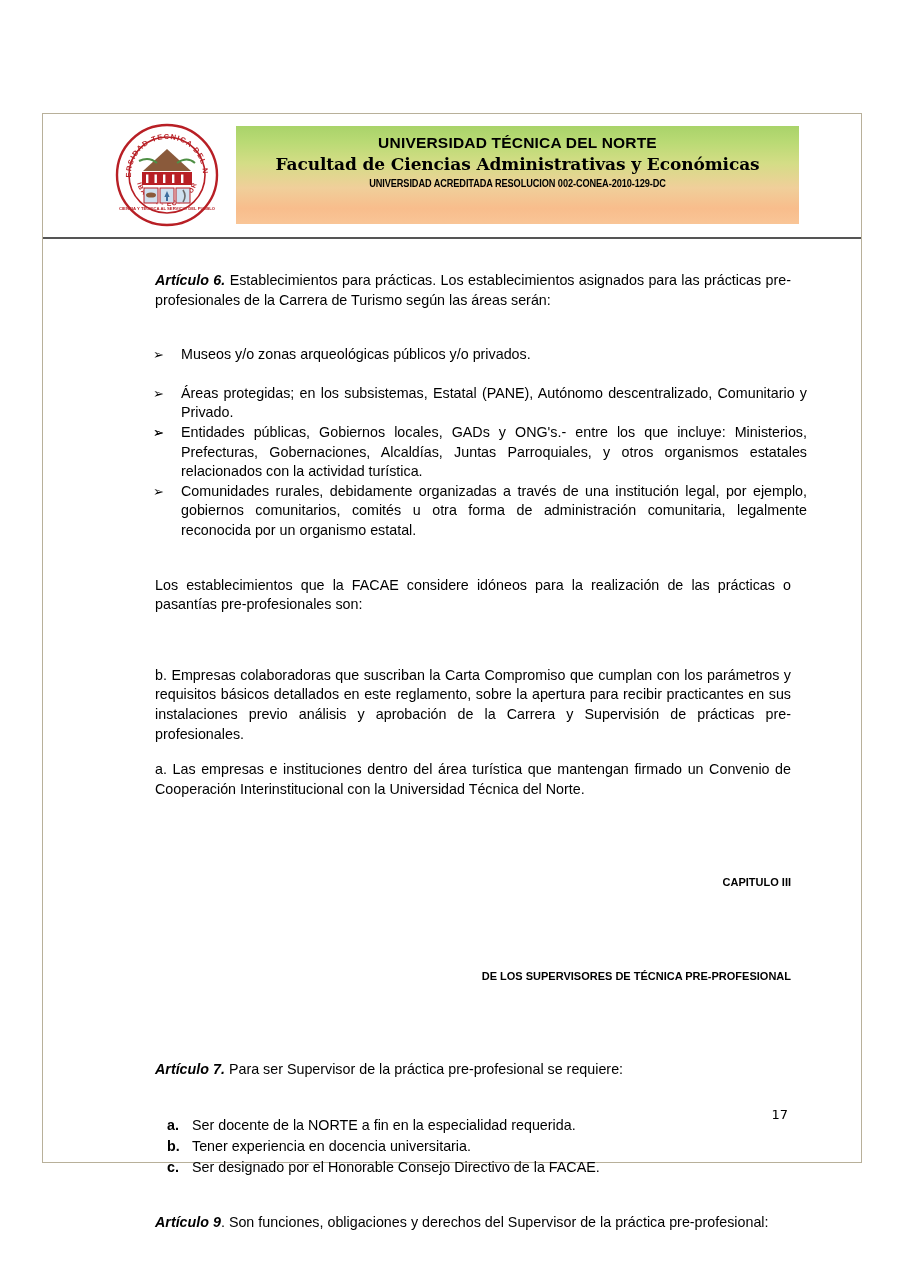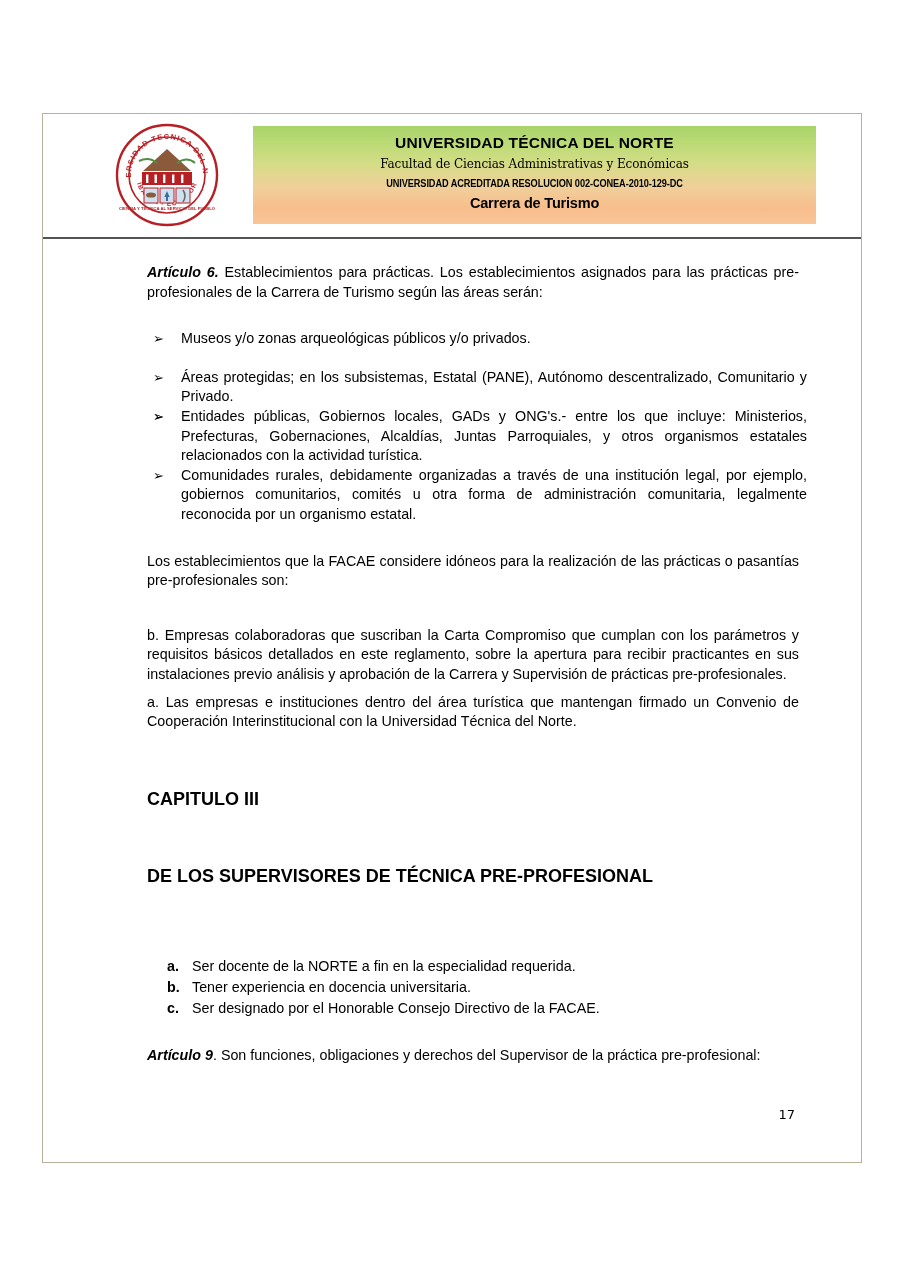--- a/index.html
+++ b/index.html
@@ -53,42 +53,42 @@
     height: 104px;
     flex: 0 0 104px;
   }
   .logo-seal svg { display:block; width:104px; height:104px; }
 
   
   .header-banner {
     flex: 0 0 auto;
     width: 563px;
     height: 98px;
-    margin-left: 34px;
+    margin-left: 17px;
     background: linear-gradient(to bottom,
                 #a9d36a 0%,
                 #b9da74 16%,
                 #d4dd86 38%,
                 #f0cf9a 63%,
                 #f8bd8c 84%,
                 #f9c597 100%);
     text-align: center;
     box-sizing: border-box;
     padding-top: 7px;
   }
   .banner-l1 {
     font-size: 15.5px;
     font-weight: bold;
     letter-spacing: .2px;
     line-height: 20px;
   }
   .banner-l2 {
     font-family: "DejaVu Serif", "Liberation Serif", serif;
-    font-size: 12px;
-    font-weight: normal;
+    font-size: 17px;
+    font-weight: bold;
     line-height: 23px;
     letter-spacing: -.1px;
   }
   .banner-l3 {
     font-size: 10px;
     font-weight: 600;
     line-height: 16px;
     transform: scaleX(.92);
     letter-spacing: -.1px;
   }
@@ -99,21 +99,21 @@
     letter-spacing: -.2px;
   }
 
   
   .doc-body {
     padding: 0 54px 0 96px;
     font-size: 14.3px;
     line-height: 19.6px;
   }
 
-  p { margin: 8px; }
+  p { margin: 16px; }
 
   .para-just {
     text-align: justify;
     text-justify: inter-word;
   }
 
   .art-label {
     font-weight: bold;
     font-style: italic;
   }
@@ -155,29 +155,29 @@
   }
   .letter-marker {
     position: absolute;
     left: 28px;
     top: 0;
     font-weight: bold;
   }
 
   
   .heading-center {
-    text-align: left;
-    font-weight: bold;
-    font-size: 18px;
+    text-align: right;
+    font-weight: bold;
+    font-size: 11px;
   }
 
   
   .page-number {
     position: absolute;
-    right: 66px;
+    right: 73px;
     bottom: 40px;
     font-size: 13px;
     font-family: "DejaVu Sans", sans-serif;
   }
 </style>
 </head>
 <body>
 
 <div class="page-frame">
 
@@ -212,21 +212,20 @@
         <rect x="51" y="74" width="2" height="4" fill="#3d6d9e"></rect>
         <path d="M 68 67 q 4 6 0 12" stroke="#6b6b6b" stroke-width="1.6" fill="none"></path>
         <text x="52" y="86.5" font-family="'Liberation Sans',sans-serif" font-size="4.2" font-weight="bold" fill="#b81f25" text-anchor="middle">CIENCIA Y TECNICA AL SERVICIO DEL PUEBLO</text>
       </svg>
     </div>
 
     <div class="header-banner">
       <div class="banner-l1">UNIVERSIDAD TÉCNICA DEL NORTE</div>
       <div class="banner-l2">Facultad de Ciencias Administrativas y Económicas</div>
       <div class="banner-l3">UNIVERSIDAD ACREDITADA RESOLUCION 002-CONEA-2010-129-DC</div>
-      <div class="banner-l4">Carrera de Turismo</div>
     </div>
 
     <div class="header-rule"></div>
   </div>
 
   <div class="doc-body">
 
     <div class="spacer-md"></div>
 
     <p class="para-just"><span class="art-label">Artículo 6.</span><span> Establecimientos para prácticas. Los establecimientos asignados para las prácticas pre-profesionales de la Carrera de Turismo según las áreas serán:</span></p>
@@ -267,20 +266,21 @@
     <div class="spacer-xl"></div>
 
     <p class="heading-center">CAPITULO III</p>
 
     <div class="spacer-xl"></div>
 
     <p class="heading-center">DE LOS SUPERVISORES DE TÉCNICA PRE-PROFESIONAL</p>
 
     <div class="spacer-xl"></div>
 
+    <p class="para-just"><span class="art-label">Artículo 7.</span><span>  Para ser Supervisor de la práctica pre-profesional se requiere:</span></p>
 
     <div class="spacer-md"></div>
 
     <ul class="letter-list">
       <li>
         <span class="letter-marker">a.</span>
         <span>Ser docente de la NORTE a fin en la especialidad requerida.</span>
       </li>
       <li>
         <span class="letter-marker">b.</span>

